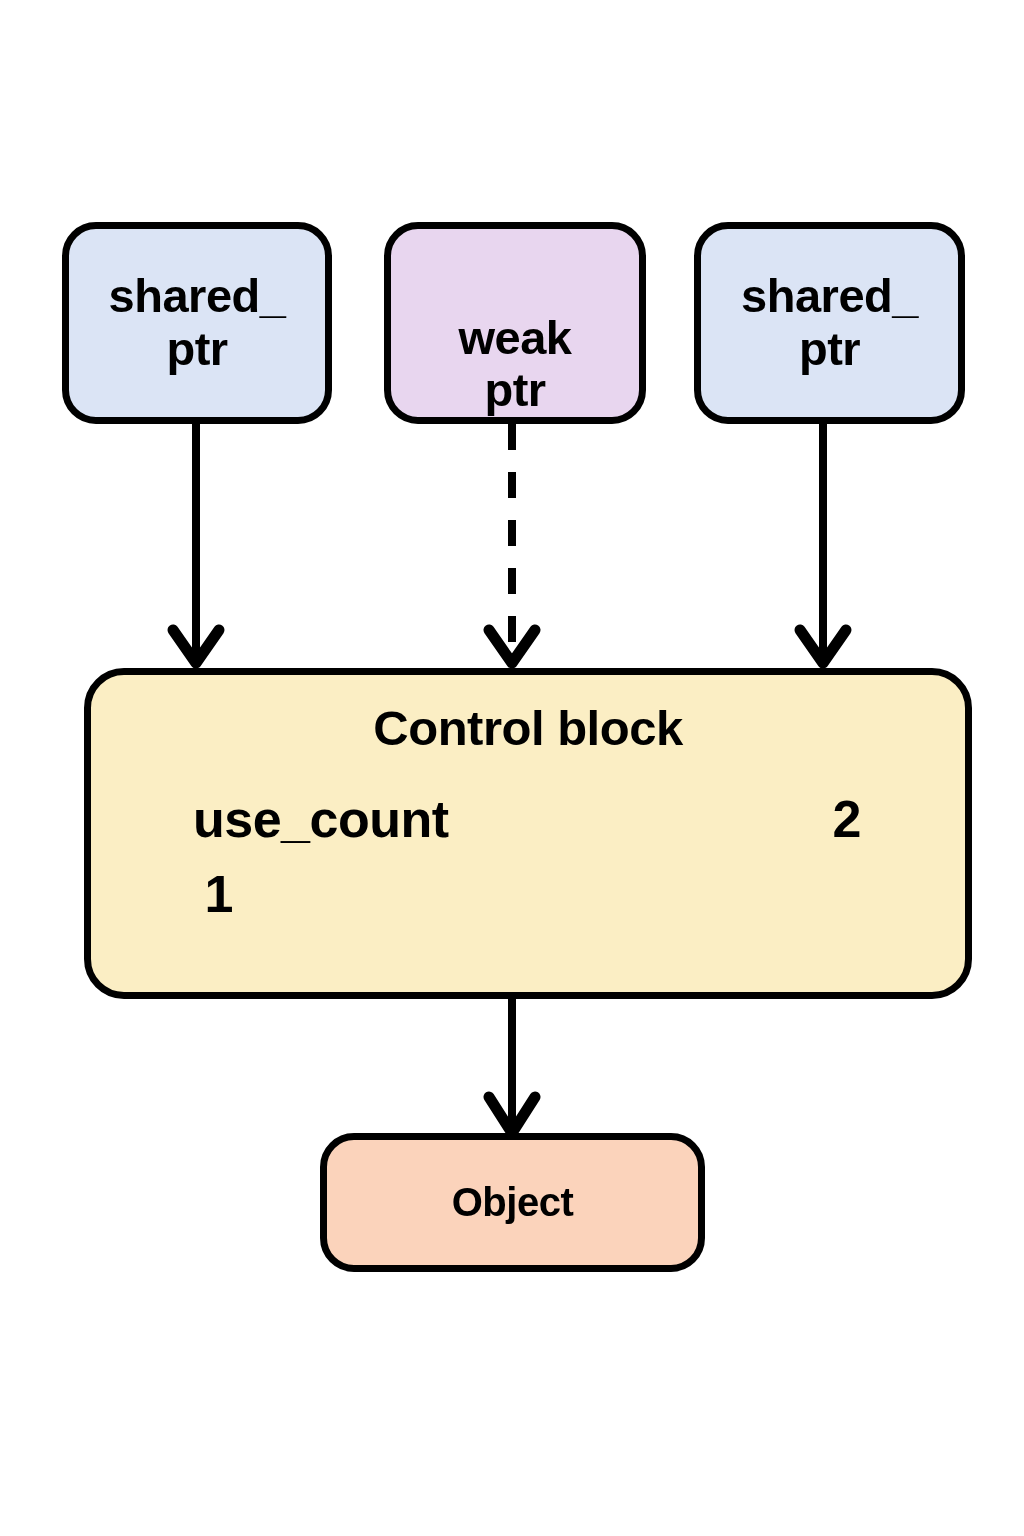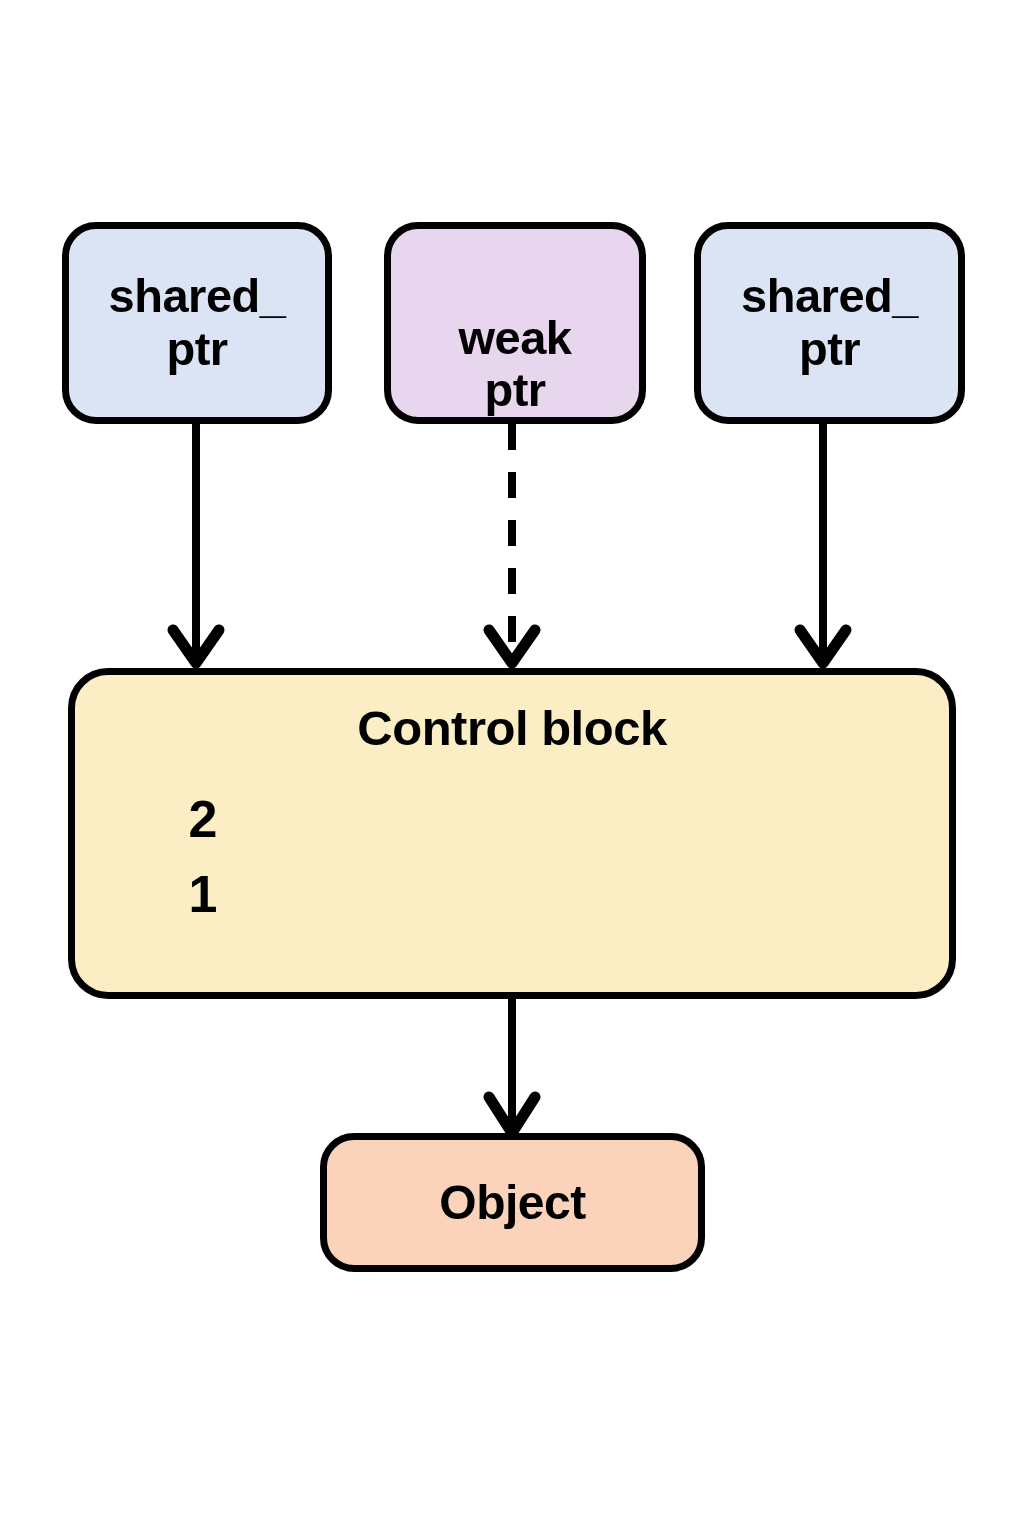--- a/index.html
+++ b/index.html
@@ -50,21 +50,21 @@
   .ptr-weak   { background: #e8d6ef; }
 
   #node-shared-left  { left: 62px;  }
   #node-weak         { left: 384px; width: 262px; justify-content: flex-end; }
   #node-shared-right { left: 694px; width: 271px; }
 
   .ptr-line { display: block; }
 
   
   #node-control {
-    left: 68px;
+    left: 84px;
     top: 668px;
     width: 888px;
     height: 331px;
     border-radius: 40px;
     background: #fbeec4;
     justify-content: flex-start;
     padding-top: 26px;
   }
   .cb-title {
     font-size: 49px;
@@ -90,21 +90,21 @@
   .cb-row .cb-val { text-align: right; min-width: 40px; }
 
   
   #node-object {
     left: 320px;
     top: 1133px;
     width: 385px;
     height: 139px;
     border-radius: 34px;
     background: #fbd3bb;
-    font-size: 48px;
+    font-size: 40px;
     letter-spacing: -0.5px;
   }
 
   
   #connectors {
     position: absolute;
     left: 0;
     top: 0;
     width: 1024px;
     height: 1536px;
@@ -151,20 +151,21 @@
 
   <div class="node ptr-node ptr-shared" id="node-shared-right">
     <span class="ptr-line">shared_</span>
     <span class="ptr-line">ptr</span>
   </div>
 
   <div class="node" id="node-control">
     <div class="cb-title">Control block</div>
     <div class="cb-rows">
       <div class="cb-row">
+        <span class="cb-key">use_count</span>
         <span class="cb-val">2</span>
       </div>
       <div class="cb-row">
         <span class="cb-val">1</span>
       </div>
     </div>
   </div>
 
   <div class="node" id="node-object">
     <span class="ptr-line">Object</span>

